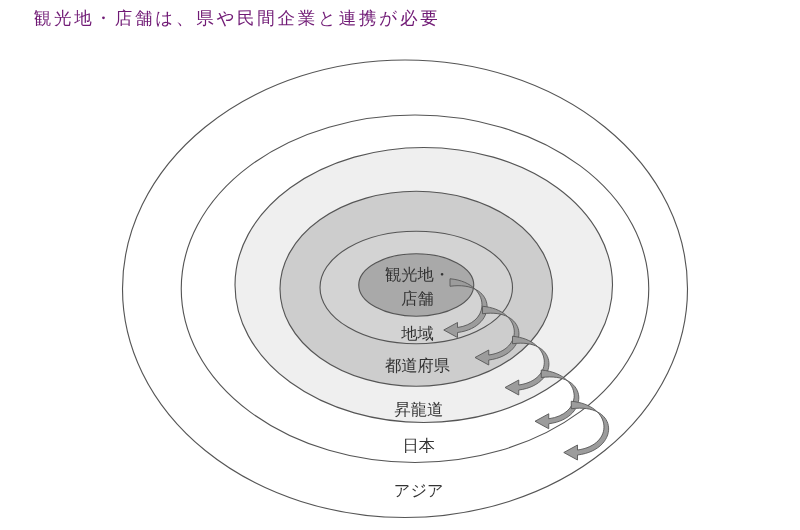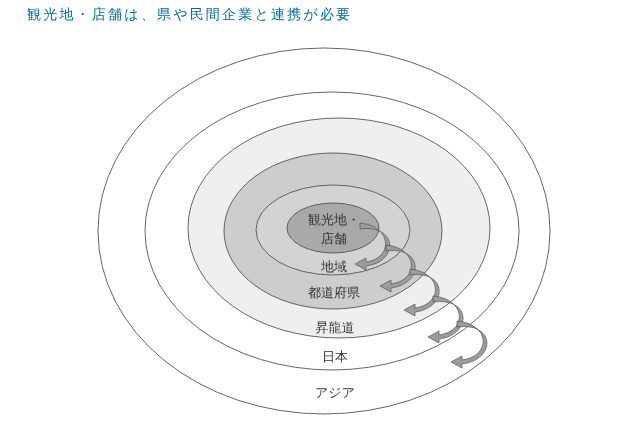--- a/index.html
+++ b/index.html
@@ -1,18 +1,18 @@
 <!DOCTYPE html>
 <html><head>
 <meta charset="utf-8">
 <style>
   html, body { margin:0; padding:0; background:#ffffff; }
   body { width:640px; height:424px; position:relative; overflow:hidden;
          font-family:"DejaVu Sans", sans-serif; color:#333; }
-  .title { position:absolute; left:27px; top:6px; font-size:14px; letter-spacing:2.2px; color:#0369a1; white-space:nowrap; }
+  .title { position:absolute; left:27px; top:6px; font-size:14px; letter-spacing:2.2px; color:#701a75; white-space:nowrap; }
   svg { position:absolute; left:0; top:0; }
   .lbl { font-family:"DejaVu Sans", sans-serif; font-size:13px; fill:#333; text-anchor:middle; }
 </style>
 </head>
 <body>
 
 <div class="title">観光地・店舗は、県や民間企業と連携が必要</div>
 
 <svg width="640" height="424" viewBox="0 0 640 424">
   <g stroke="#555" stroke-width="0.9">

